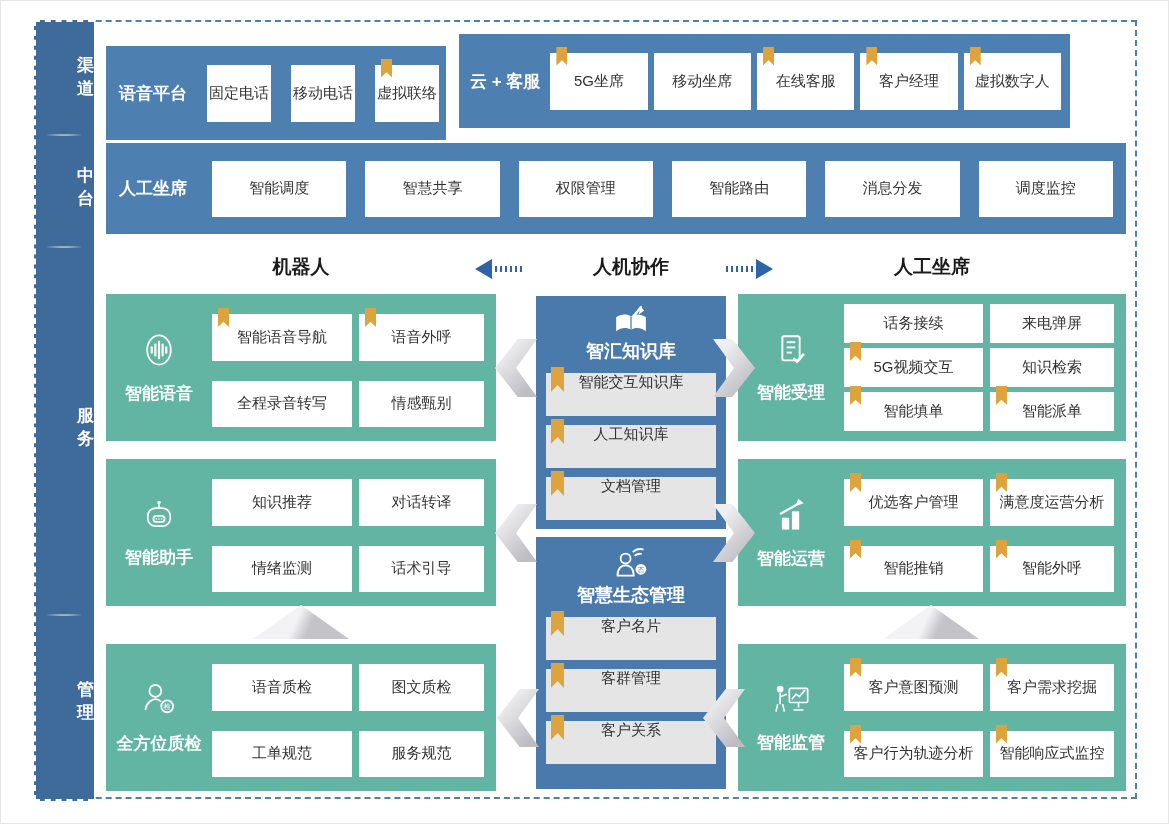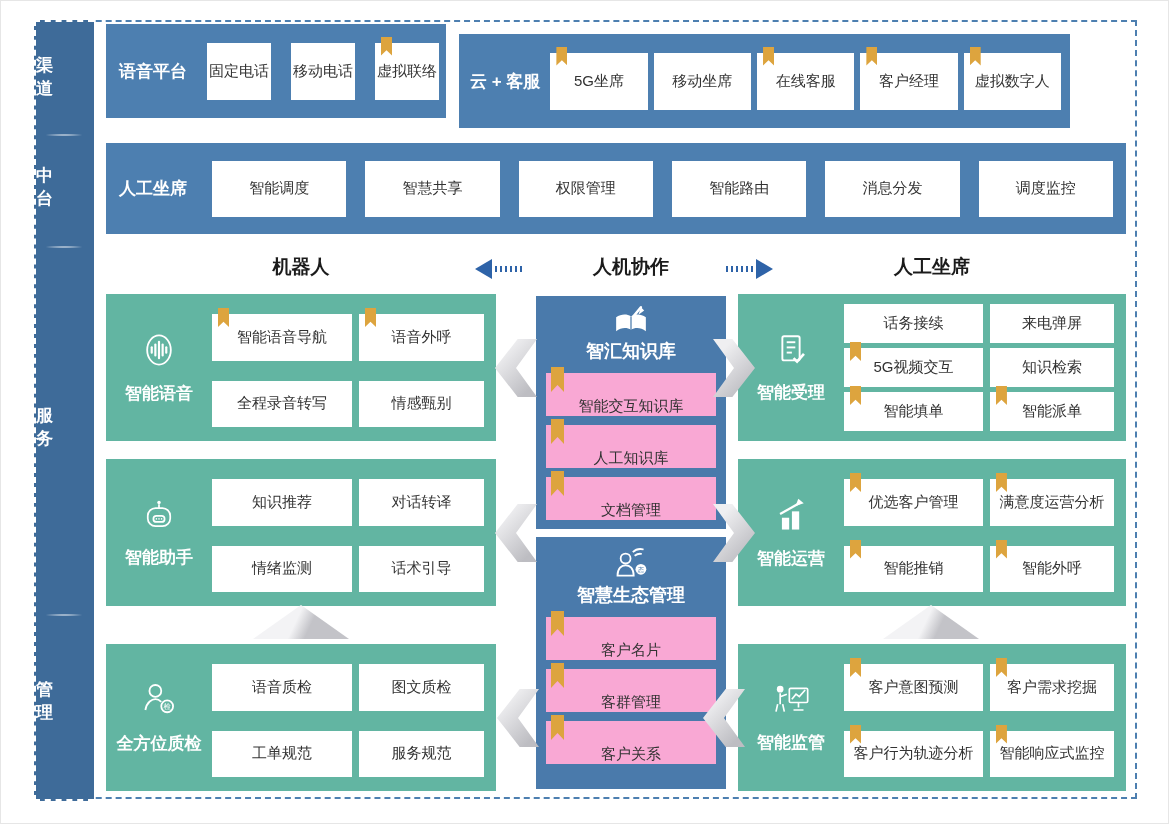--- a/index.html
+++ b/index.html
@@ -7,31 +7,31 @@
     position:relative;width:1169px;height:824px;background:#ffffff;
     border:1px solid #e6e6e6;box-sizing:border-box;overflow:hidden;
     font-family:"Liberation Sans","DejaVu Sans",sans-serif;color:#333;
   }
   .frame{position:absolute;left:35px;top:19px;width:1101px;height:779px;
     border:2px dashed #4d7fb0;box-sizing:border-box;}
   
   .sidebar{position:absolute;left:33px;top:19px;width:60px;height:781px;
     background:#3e6b99;box-sizing:border-box;
     border-left:2px dashed #fff;border-top:2px dashed #fff;border-bottom:2px dashed #fff;}
-  .sv{position:absolute;width:100%;text-align:left;}
+  .sv{position:absolute;width:100%;text-align:right;}
   .svt{display:inline-block;width:1.1em;word-break:break-all;color:#fff;
     font-weight:bold;font-size:17px;line-height:23px;}
   .sdiv{position:absolute;left:7px;width:42px;height:2px;
     background:radial-gradient(closest-side,rgba(255,255,255,.95),rgba(255,255,255,0));}
   
   .panel{position:absolute;background:#4d7fb0;display:flex;align-items:center;box-sizing:border-box;}
   .panel-label{color:#fff;font-weight:bold;font-size:17px;white-space:nowrap;flex:0 0 auto;}
   .pbox{flex:1 1 0;background:#fff;position:relative;display:flex;align-items:center;
     justify-content:center;font-size:15px;color:#333;}
-  .row-voice{left:105px;top:23px;width:340px;height:94px;padding:0 7px 0 13px;gap:20px;}
+  .row-voice{left:105px;top:45px;width:340px;height:94px;padding:0 7px 0 13px;gap:20px;}
   .row-voice .pbox{height:57px;}
   .row-cloud{left:458px;top:33px;width:611px;height:94px;padding:0 9px 0 11px;gap:6px;}
   .row-cloud .panel-label{margin-right:4px;}
   .row-cloud .pbox{height:57px;}
   .row-mid{left:105px;top:142px;width:1020px;height:91px;padding:0 13px 0 13px;gap:19px;}
   .row-mid .panel-label{margin-right:6px;}
   .row-mid .pbox{height:56px;}
   
   .sec-hdr{position:absolute;top:253px;text-align:center;font-size:19px;font-weight:bold;color:#1b1b1b;}
   .flow-arrow{position:absolute;display:flex;align-items:center;}
@@ -48,22 +48,22 @@
   .mlabel{color:#fff;font-weight:bold;font-size:17px;white-space:nowrap;}
   .grid{flex:1;display:grid;margin:20px 12px 14px 0;gap:20px 7px;grid-template-columns:1.12fr 1fr;}
   .g3{margin:10px 12px 10px 0;gap:5px 7px;}
   .wbox{background:#fff;position:relative;display:flex;align-items:center;justify-content:center;
     font-size:15px;color:#333;white-space:nowrap;}
   
   .mblock{position:absolute;left:535px;width:190px;background:#4a7aab;box-sizing:border-box;}
   .mhead{display:flex;flex-direction:column;align-items:center;padding-top:8px;}
   .mtitle{color:#fff;font-weight:bold;font-size:18px;white-space:nowrap;margin-top:2px;}
   .mitems{padding:10px 10px 0 10px;}
-  .mitem{background:#f9a8d4;position:relative;height:43px;margin-bottom:9px;display:flex;
-    align-items:flex-end;justify-content:center;font-size:15px;color:#333;}
+  .mitem{background:#e5e5e5;position:relative;height:43px;margin-bottom:9px;display:flex;
+    align-items:flex-start;justify-content:center;font-size:15px;color:#333;}
   
   .bm{position:absolute;left:6px;top:-6px;width:11px;height:19px;background:#dda43e;
     clip-path:polygon(0 0,100% 0,100% 100%,50% 72%,0 100%);}
   .mitem .bm{left:5px;top:-6px;width:13px;height:25px;}
   
   .chev{position:absolute;width:42px;height:58px;
     background:linear-gradient(135deg,#efeff1 20%,#bdbdc2 85%);}
   .chev-r{clip-path:polygon(0 0,46% 0,100% 50%,46% 100%,0 100%,50% 50%);}
   .chev-l{clip-path:polygon(100% 0,54% 0,0 50%,54% 100%,100% 100%,50% 50%);}
   .tri-up{position:absolute;width:96px;height:34px;

